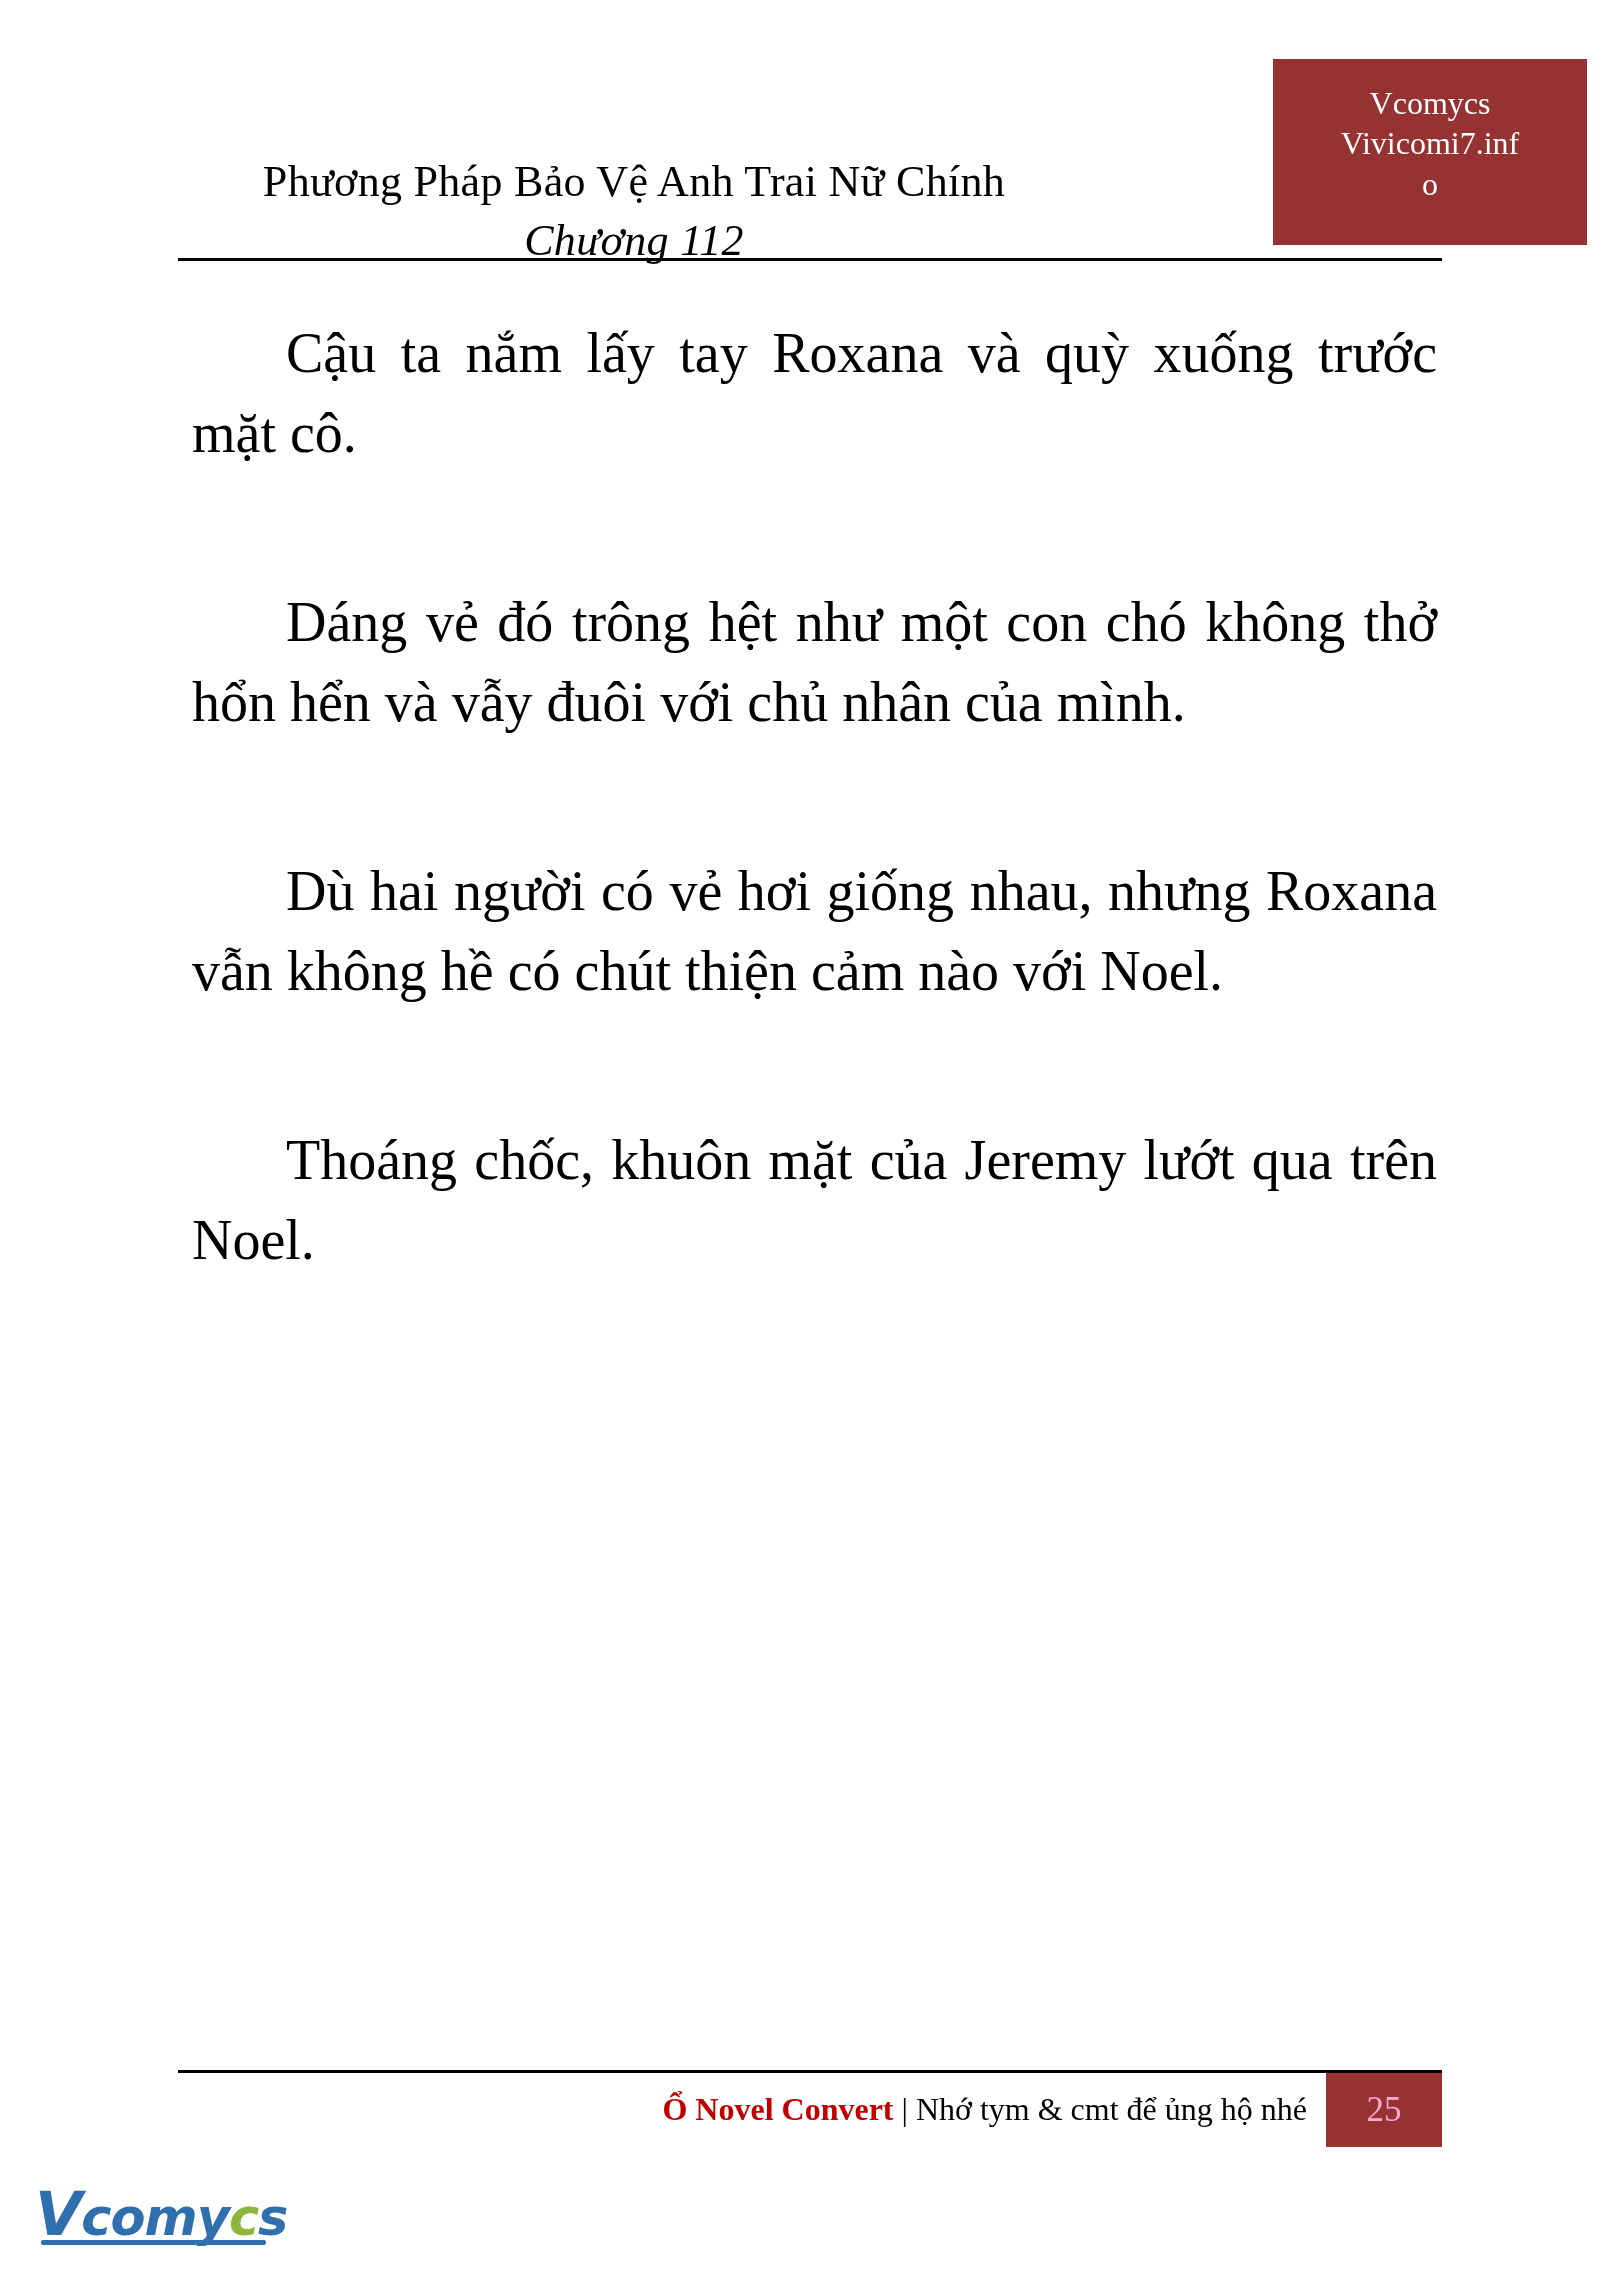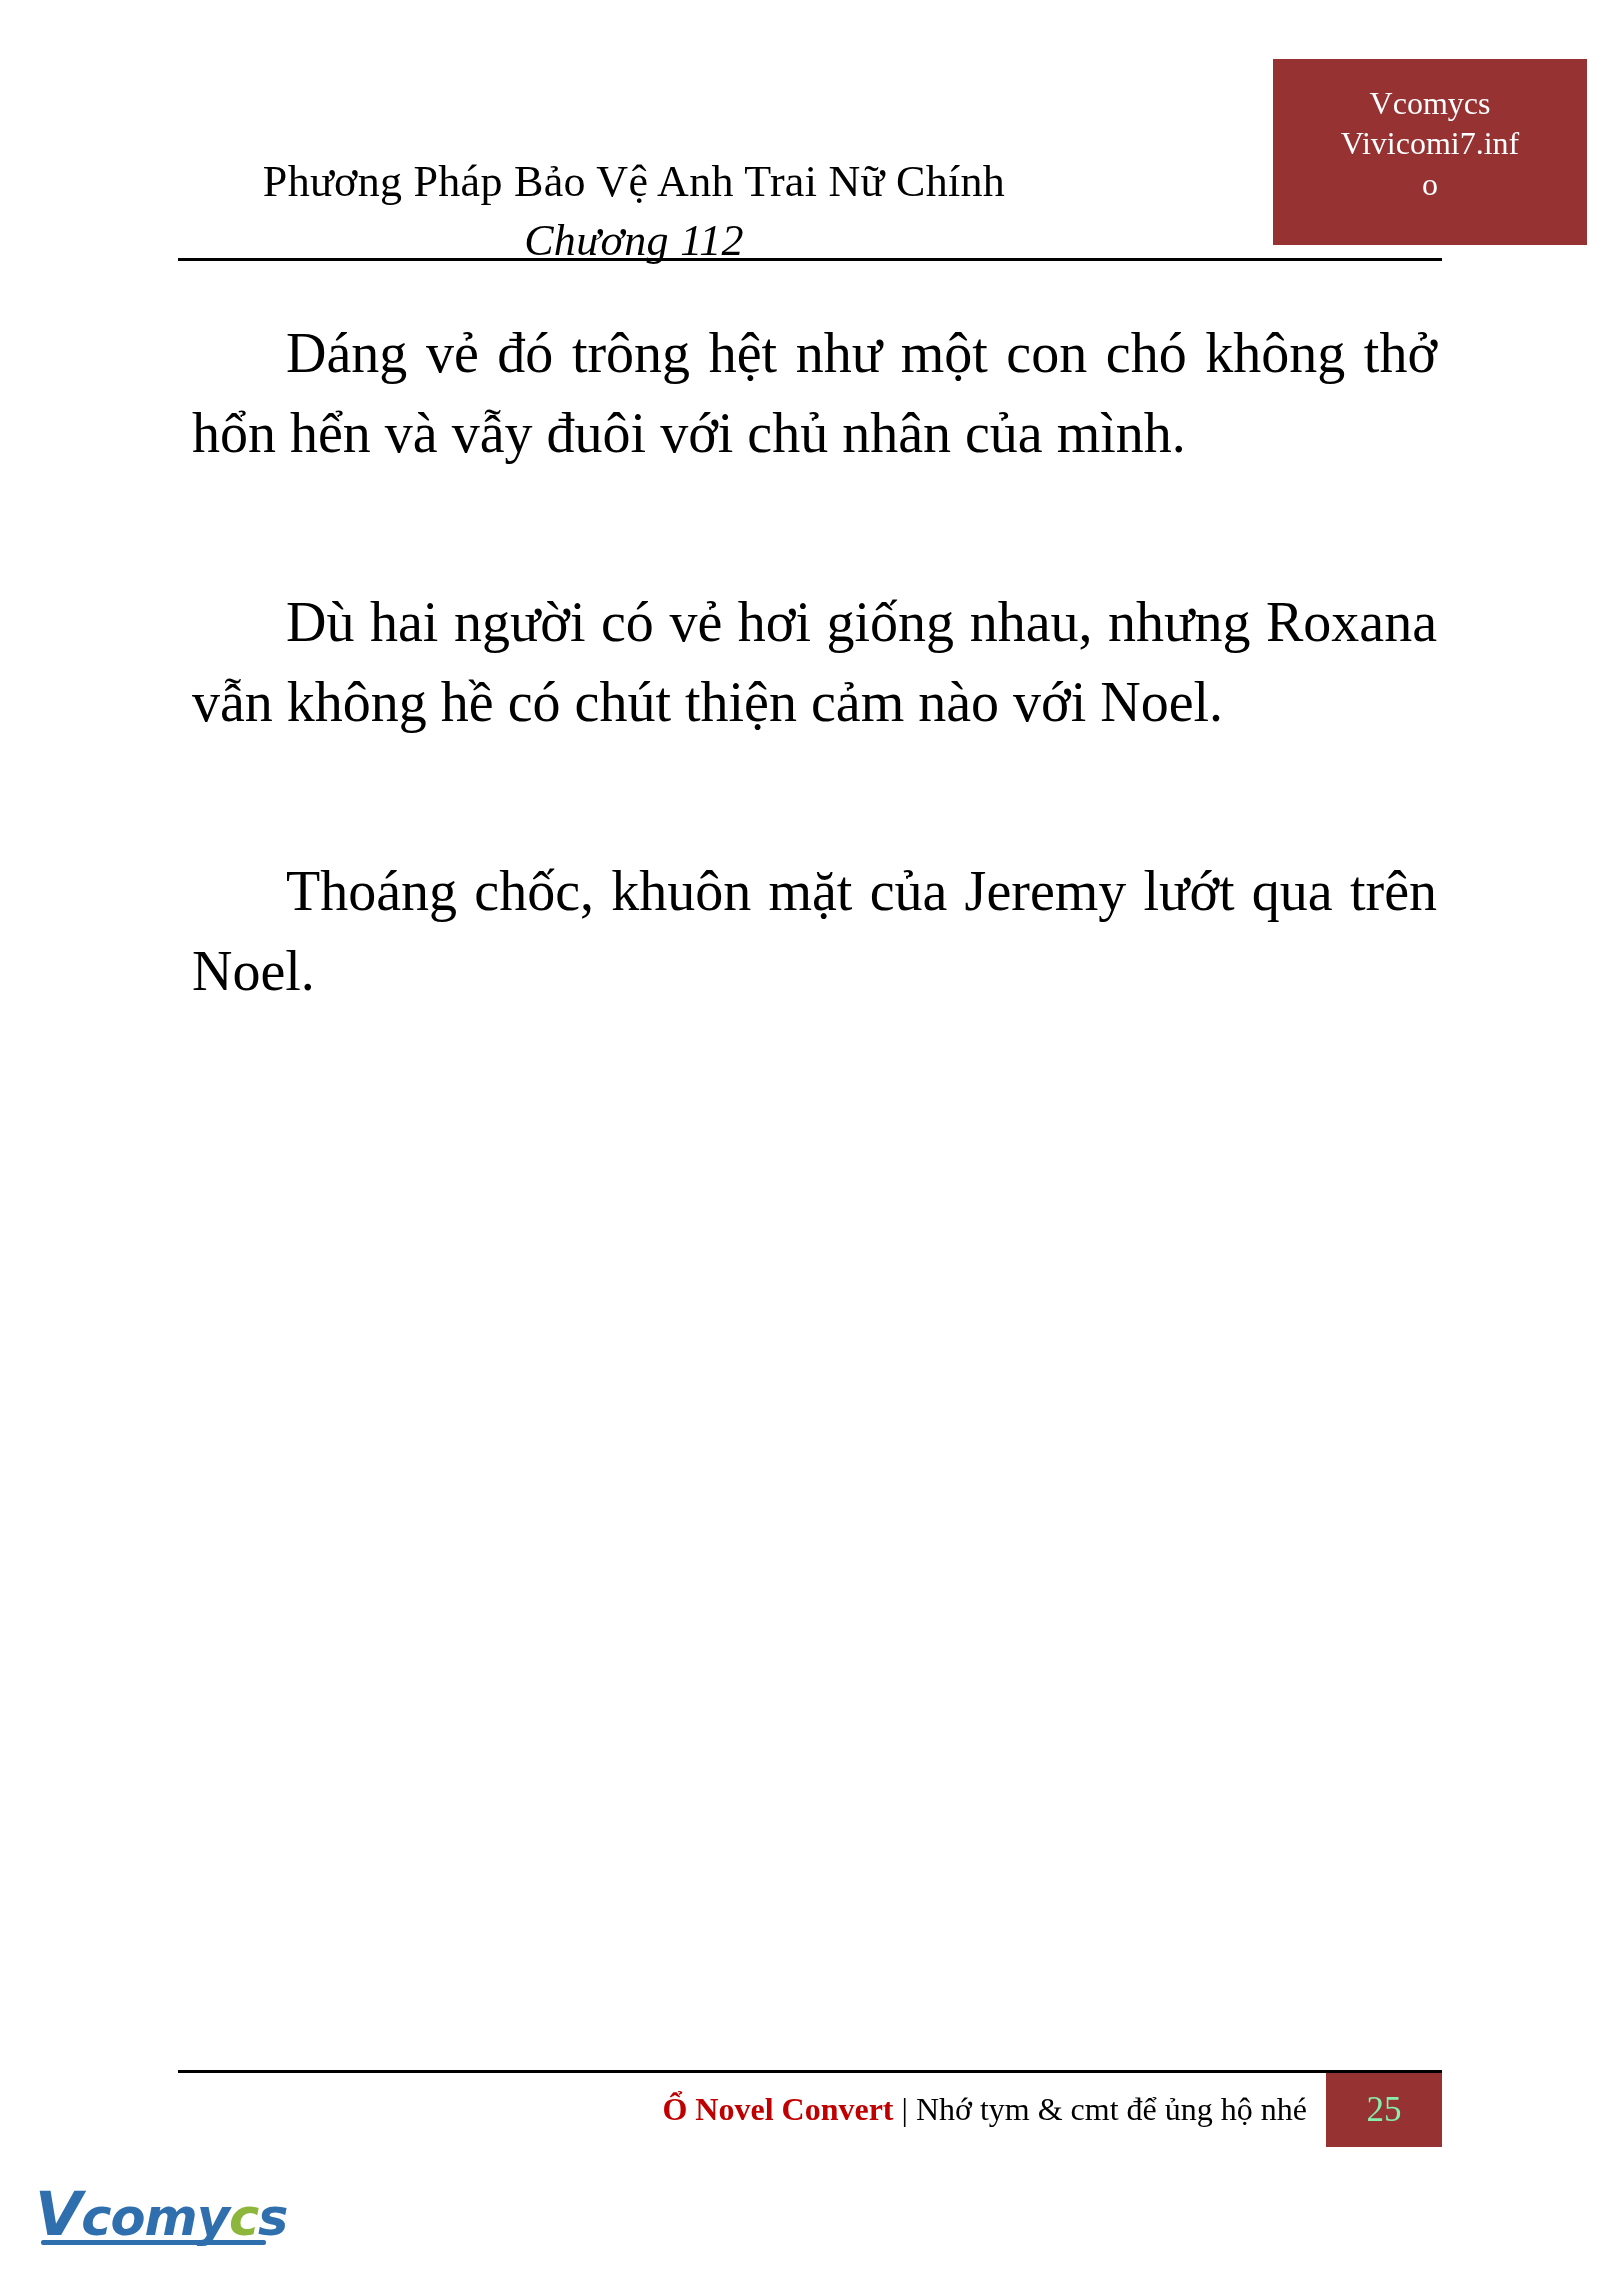--- a/index.html
+++ b/index.html
@@ -125,21 +125,21 @@
     color: #c00000;
     font-weight: bold;
   }
   .footer-text .sep {
     color: #000000;
   }
   .page-num-box {
     width: 116px;
     height: 74px;
     background: #963232;
-    color: #86efac;
+    color: #f9a8d4;
     font-size: 35px;
     display: flex;
     align-items: center;
     justify-content: center;
   }
 
   
   .watermark {
     position: absolute;
     left: 35px;
@@ -186,20 +186,21 @@
     </div>
     <div class="brand-box">
       <span class="brand-line">Vcomycs</span>
       <span class="brand-line">Vivicomi7.inf</span>
       <span class="brand-line">o</span>
     </div>
     <div class="header-rule"></div>
   </div>
 
   <div class="content">
+    <p class="para">Cậu ta nắm lấy tay Roxana và quỳ xuống trước mặt cô.</p>
     <p class="para">Dáng vẻ đó trông hệt như một con chó không thở hổn hển và vẫy đuôi với chủ nhân của mình.</p>
     <p class="para">Dù hai người có vẻ hơi giống nhau, nhưng Roxana vẫn không hề có chút thiện cảm nào với Noel.</p>
     <p class="para">Thoáng chốc, khuôn mặt của Jeremy lướt qua trên Noel.</p>
   </div>
 
   <div class="footer">
     <div class="footer-rule"></div>
     <div class="footer-inner">
       <div class="footer-text">
         <span class="brandname">Ổ Novel Convert</span>

